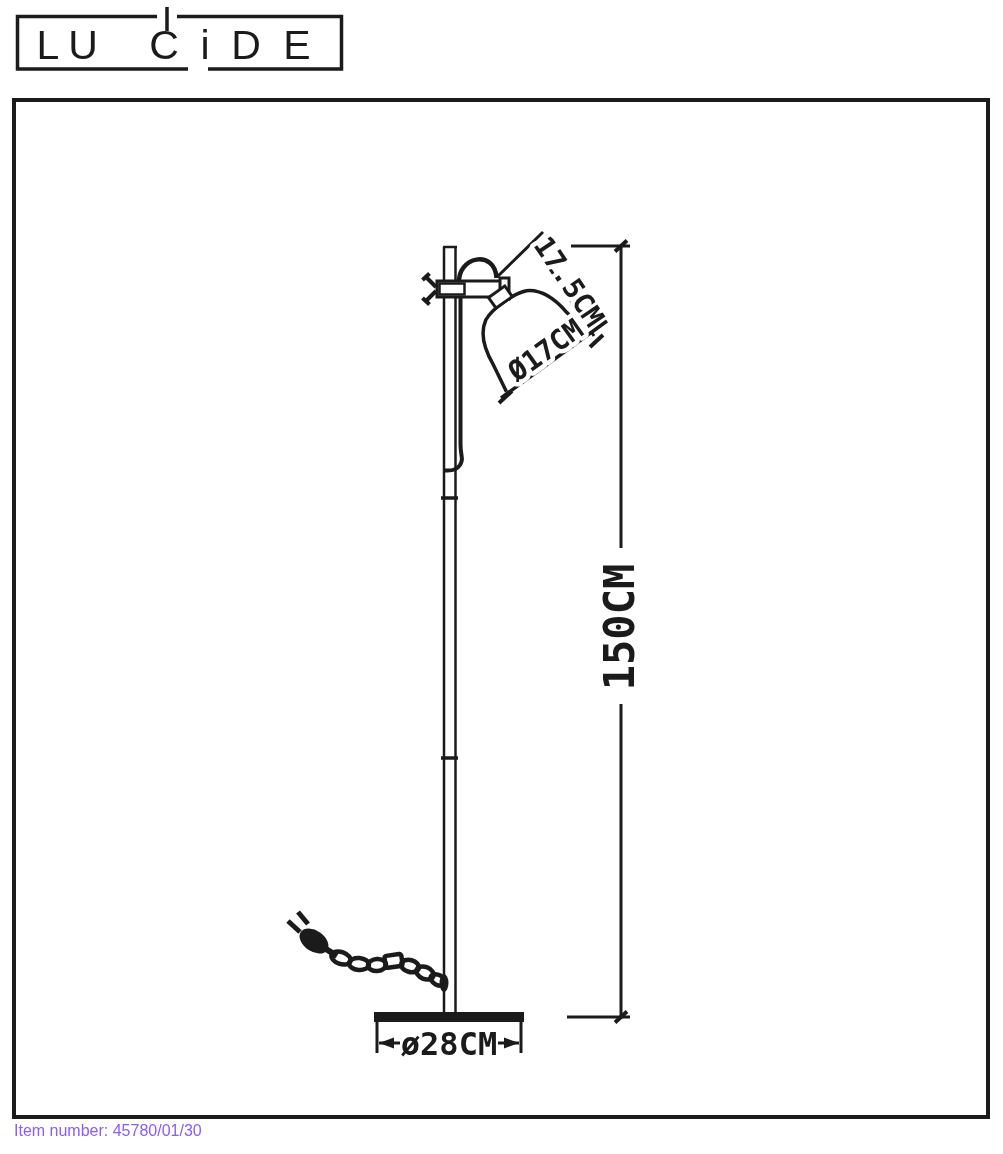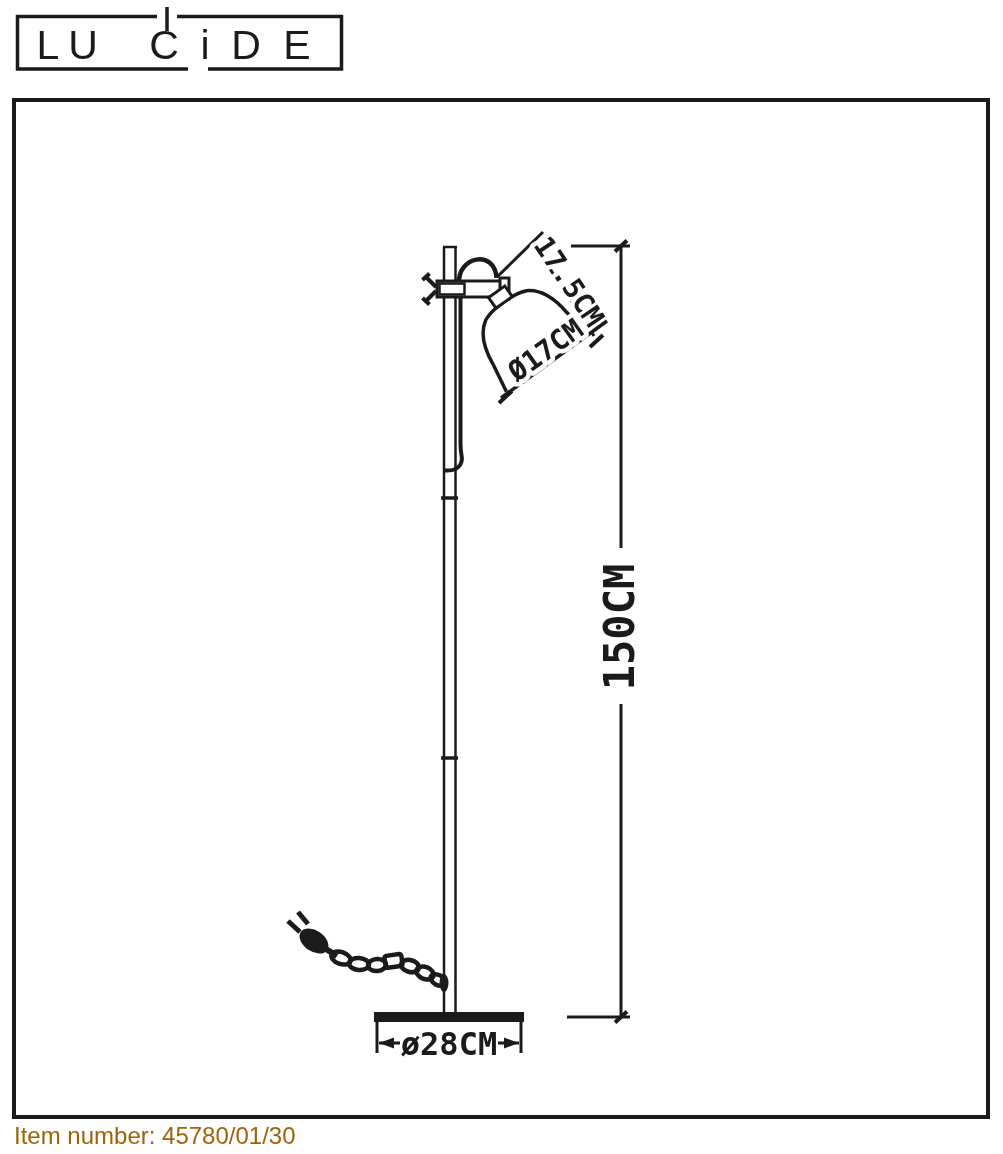--- a/index.html
+++ b/index.html
@@ -35,22 +35,22 @@
     font-weight: bold;
     fill: none;
     stroke: #ffffff;
     stroke-width: 9px;
     stroke-linejoin: round;
   }
   .footer-text {
     position: absolute;
     left: 14px;
     top: 1122px;
-    font-size: 24px;
-    color: #a16207;
+    font-size: 16px;
+    color: #8b5cf6;
     font-family: "Liberation Sans", sans-serif;
   }
   .ln  { stroke: #1b1b1b; fill: none; }
   .fil { fill: #1b1b1b; stroke: none; }
 </style>
 </head>
 <body>
 
 <div class="page">
 

